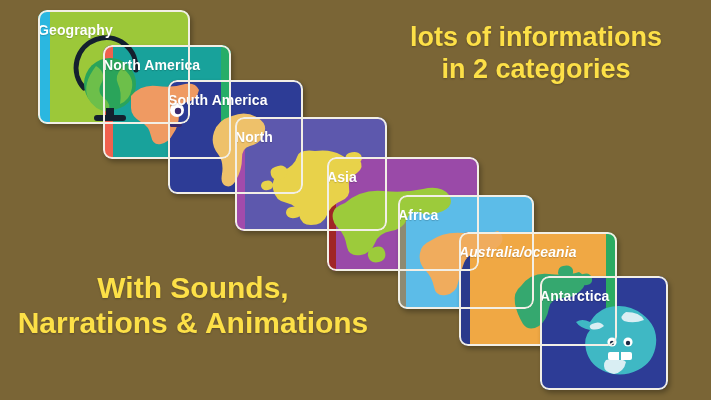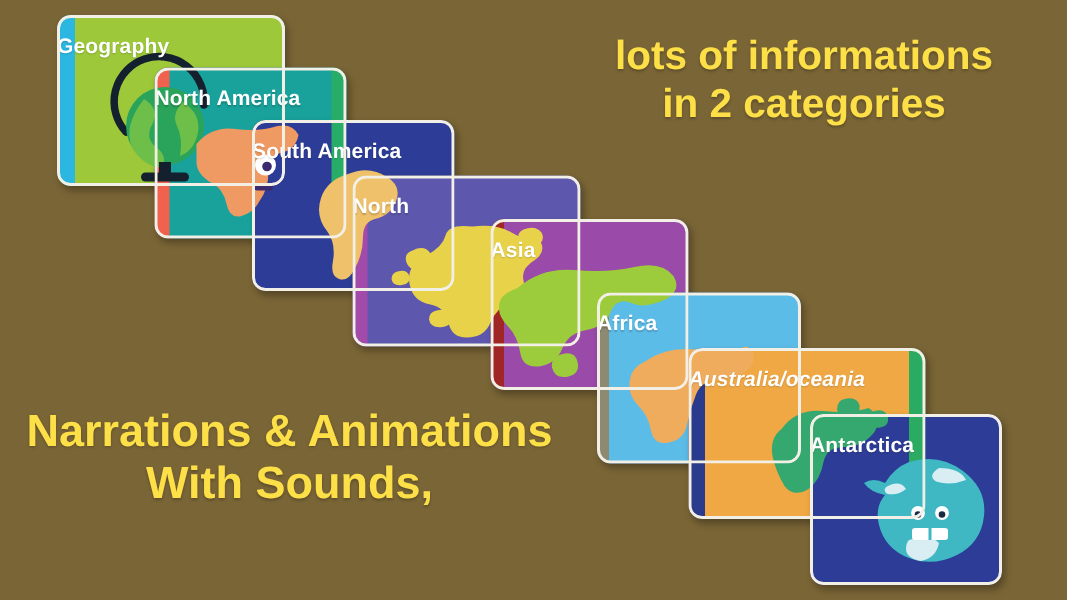--- a/index.html
+++ b/index.html
@@ -156,21 +156,21 @@
       <path d="M18 20 q8 -4 12 2 q2 8 -6 10 q-8 2 -10 -4 q-2 -6 4 -8 z" fill="#e8d24a"></path>
       <path d="M8 34 q6 -2 8 3 q1 5 -5 6 q-6 1 -7 -4 q0 -4 4 -5 z" fill="#e8d24a"></path>
       <path d="M34 60 q8 -2 10 4 q1 6 -6 7 q-8 1 -9 -5 q0 -5 5 -6 z" fill="#e8d24a"></path>
       <path d="M92 6 q8 -3 12 2 q3 6 -4 9 q-8 2 -11 -3 q-2 -6 3 -8 z" fill="#e8d24a"></path>
     </svg>
 
     <div class="card-title" style="top:12px; font-size:14px;">North</div>
     <div class="card-outline"></div>
   </div>
 
-  <div class="card" id="card-asia" style="left:327px; top:146px; width:132px; height:114px;">
+  <div class="card" id="card-asia" style="left:327px; top:157px; width:152px; height:114px;">
     <div class="card-body" style="background:#9a4aa8;"></div>
     <div class="spine-left" style="width:9px; background:#a02626;"></div>
 
     <svg class="art" style="left:6px; top:28px;" width="122" height="88" viewBox="0 0 122 88">
       <path d="M12 18 q16 -14 38 -12 q22 2 40 -2 q18 -4 26 6 q6 10 -6 16 q-14 6 -22 2
                q-10 -4 -14 6 q-4 10 -16 12 q-12 2 -16 12 q-4 10 -14 12 q-12 2 -14 -8
                q-2 -12 -8 -18 q-8 -8 -6 -16 q1 -6 12 -10 z" fill="#9ccb3b"></path>
       <path d="M42 62 q8 -2 10 5 q2 8 -6 10 q-9 2 -11 -6 q-1 -7 7 -9 z" fill="#9ccb3b"></path>
     </svg>
 
@@ -228,17 +228,17 @@
     <div class="card-title" style="top:12px; font-size:14px;">Antarctica</div>
     <div class="card-outline"></div>
   </div>
 
   <div class="copy" id="copy-right">
     <span class="copy-line">lots of informations</span>
     <span class="copy-line">in 2 categories</span>
   </div>
 
   <div class="copy" id="copy-left">
+    <span class="copy-line">With Sounds,</span>
     <span class="copy-line">Narrations &amp; Animations</span>
-    <span class="copy-line">With Sounds,</span>
   </div>
 
 </div>
 
 </body></html>

